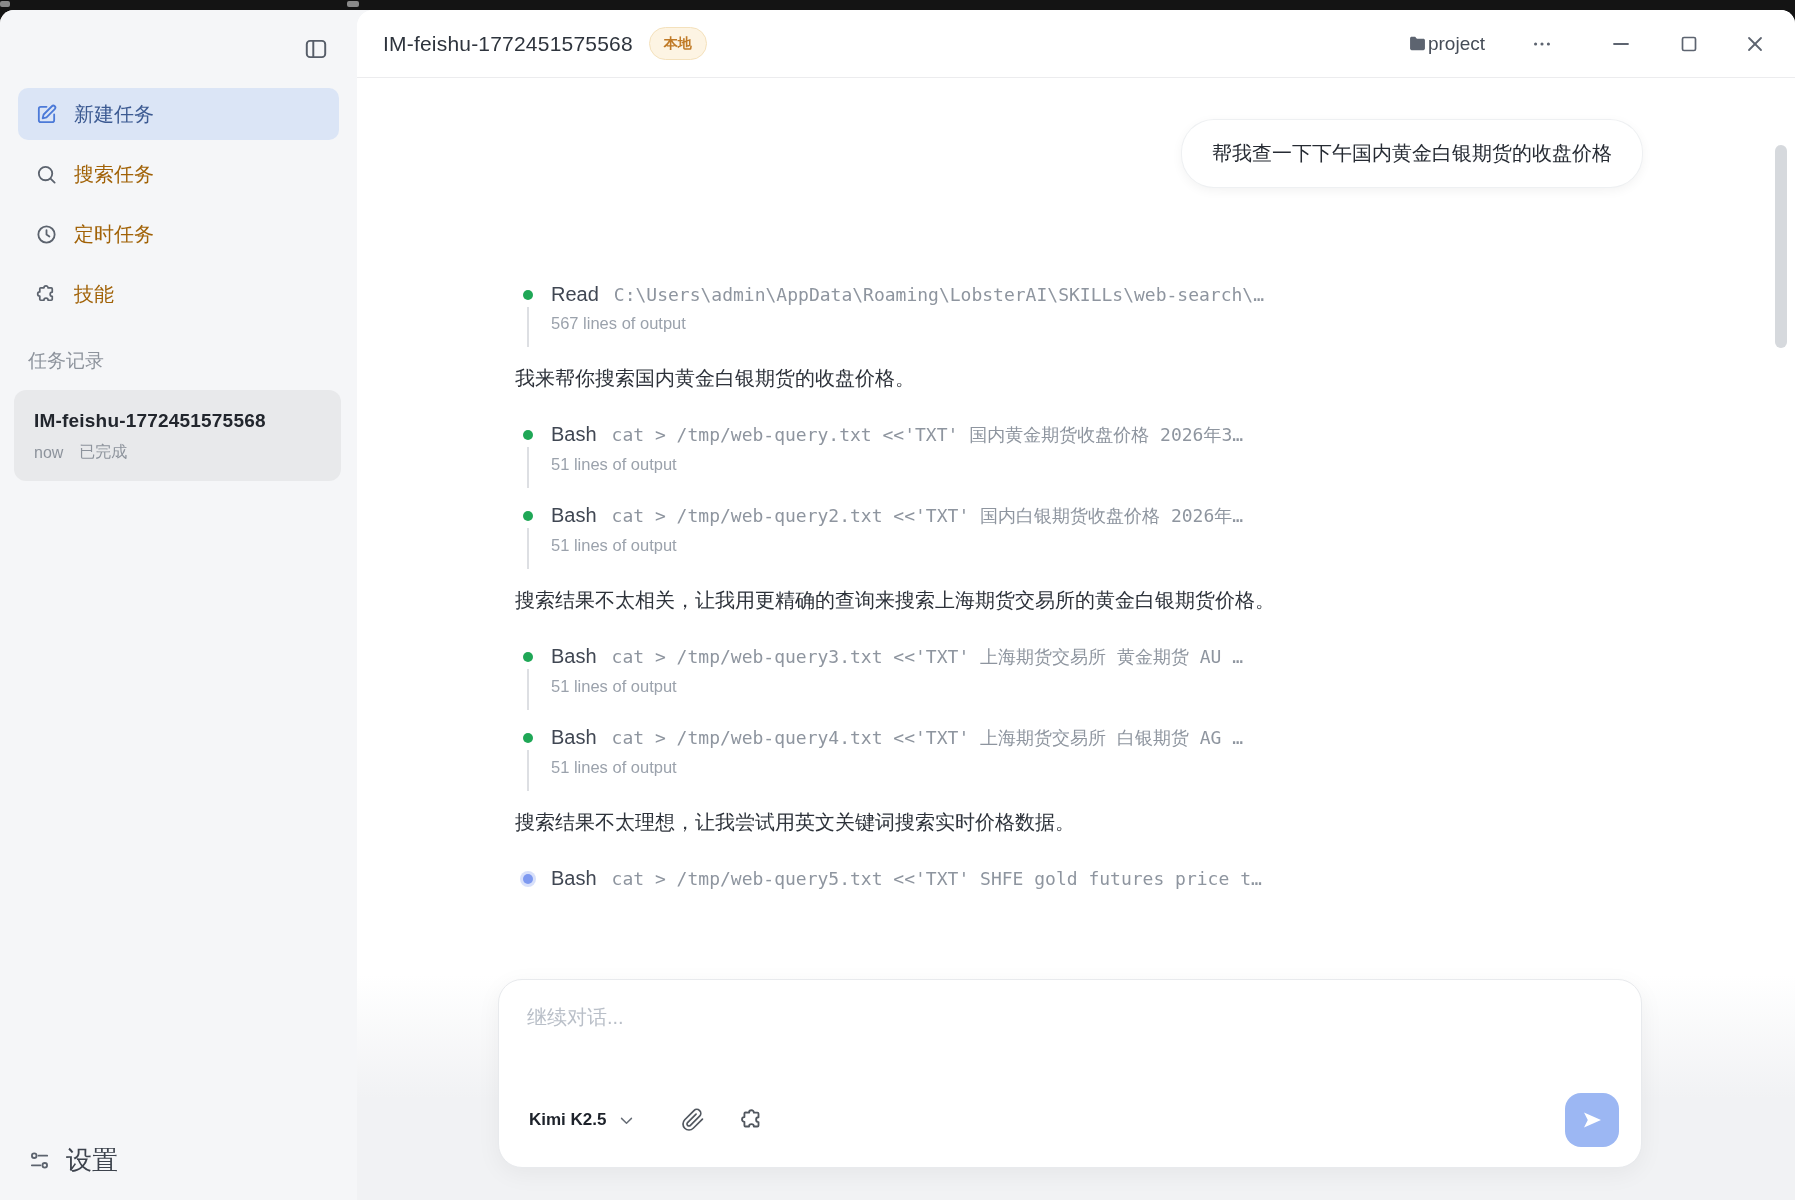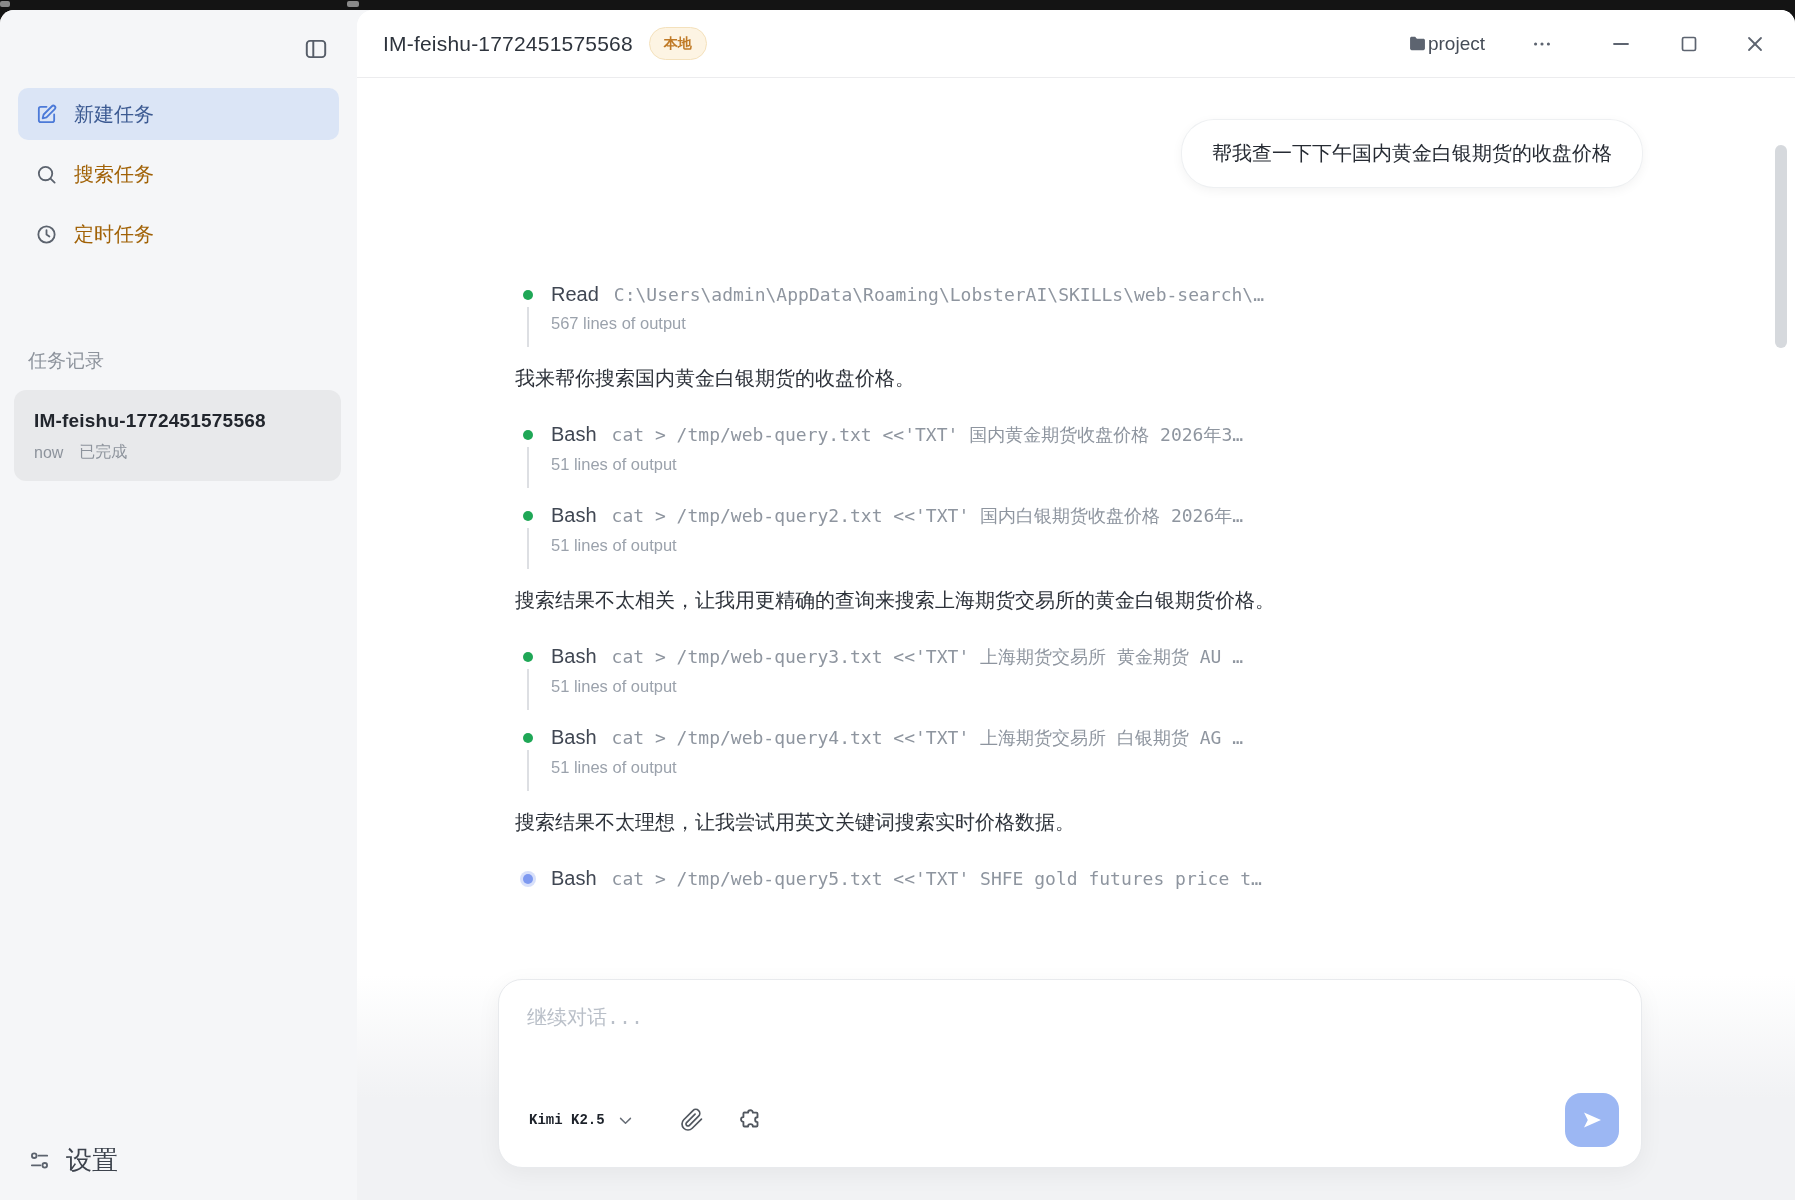--- a/index.html
+++ b/index.html
@@ -67,27 +67,27 @@
 
   
   .scroll-thumb { position:absolute; right:8px; top:135px; width:12px; height:203px;
                   background:#d6d9dd; border-radius:6px; z-index:6; cursor:pointer; }
 
   
   .dock { position:absolute; left:0; right:0; bottom:0; height:225px;
           background:linear-gradient(to bottom, rgba(241,242,244,0), #f1f2f4 55%); z-index:3; }
   .composer { position:absolute; left:141px; width:1144px; top:969px; height:189px; z-index:4;
               background:#fff; border:1px solid #e8eaed; border-radius:24px;
-              box-shadow:0 6px 24px rgba(0,0,0,.05); padding:24px 28px 20px;font-family:Liberation Mono, monospace; }
+              box-shadow:0 6px 24px rgba(0,0,0,.05); padding:24px 28px 20px; }
   .composer textarea { width:100%; height:84px; border:none; outline:none; resize:none; background:transparent;
               font-family:inherit; font-size:20px; color:#2c323b; }
   .composer textarea::placeholder { color:#b9bfc8; }
   .composer-row { position:absolute; left:30px; right:22px; bottom:20px; display:flex; align-items:center; }
   .model-select { display:flex; align-items:center; gap:12px; cursor:pointer; }
-  .model-name { font-size:14px; font-weight:700; color:#1d222a; }
+  .model-name { font-size:17px; font-weight:700; color:#1d222a; }
   .cbtn { display:flex; align-items:center; justify-content:center; cursor:pointer; }
   .attach-btn { margin-left:46px; }
   .skill-btn { margin-left:34px; }
   .send-btn { margin-left:auto; width:54px; height:54px; border-radius:16px; background:#9cb7f3;
               display:flex; align-items:center; justify-content:center; cursor:pointer; }
 
   svg { display:block; }
 </style>
 </head>
 <body>
@@ -130,20 +130,28 @@
         <span>搜索任务</span>
       </div>
       <div class="nav-item">
         <span class="nicon">
           <svg width="23" height="23" viewBox="0 0 24 24" fill="none" stroke="#5c636e" stroke-width="1.9" stroke-linecap="round" stroke-linejoin="round">
             <circle cx="12" cy="12" r="8.5"></circle>
               <polyline points="12 7.5 12 12 15 14"></polyline>
           </svg>
         </span>
         <span>定时任务</span>
+      </div>
+      <div class="nav-item">
+        <span class="nicon">
+          <svg width="23" height="23" viewBox="0 0 24 24" fill="none" stroke="#5c636e" stroke-width="1.8" stroke-linejoin="round">
+            <path d="M9.3 5.2a2.2 2.2 0 1 1 4.4 0H17a1 1 0 0 1 1 1v3.3a2.2 2.2 0 1 0 0 4.4V17a1 1 0 0 1-1 1h-3.3a2.2 2.2 0 1 0-4.4 0H6a1 1 0 0 1-1-1v-3.3a2.2 2.2 0 1 1 0-4.4V6a1 1 0 0 1 1-1Z"></path>
+          </svg>
+        </span>
+        <span>技能</span>
       </div>
     </div>
 
     <div class="section-label">任务记录</div>
 
     <div class="task-card">
       <div class="task-title">IM-feishu-1772451575568</div>
       <div class="task-sub">
         <span>now</span>
         <span>已完成</span>

